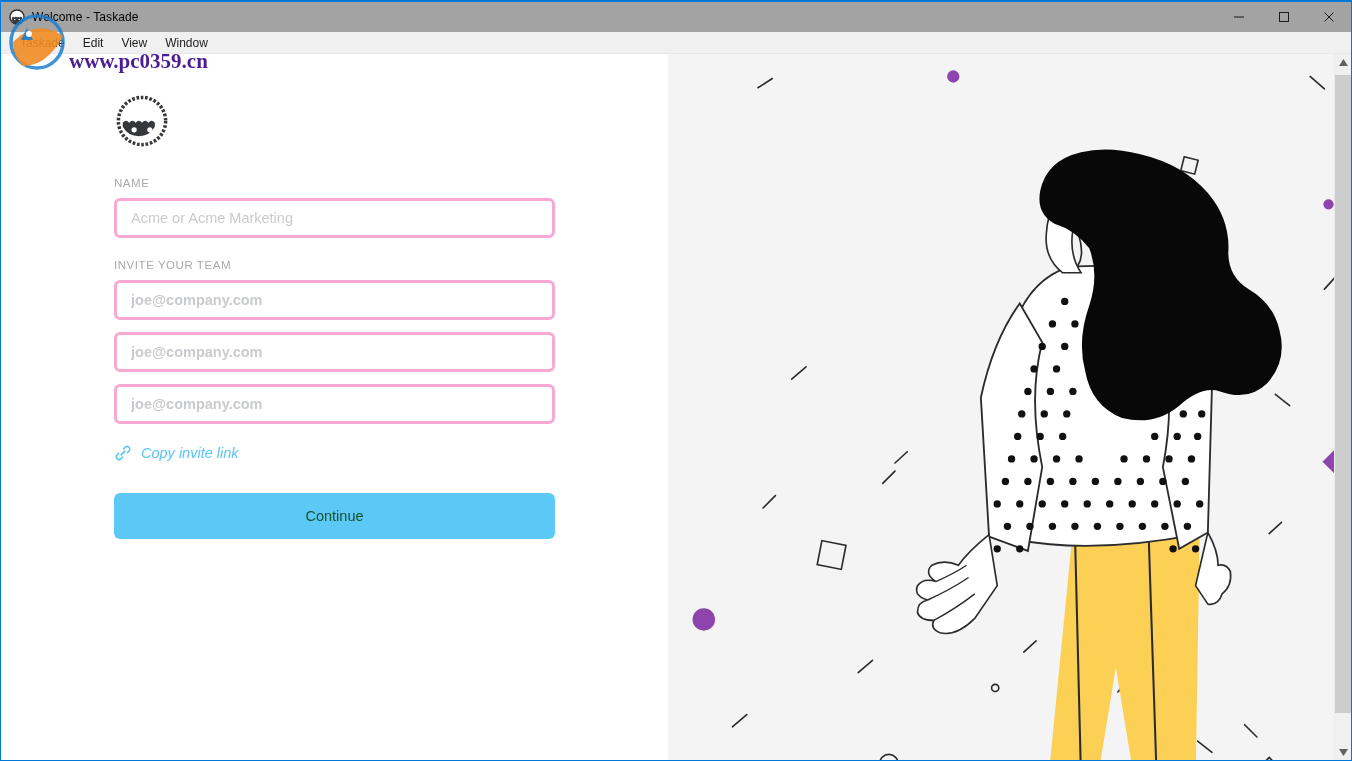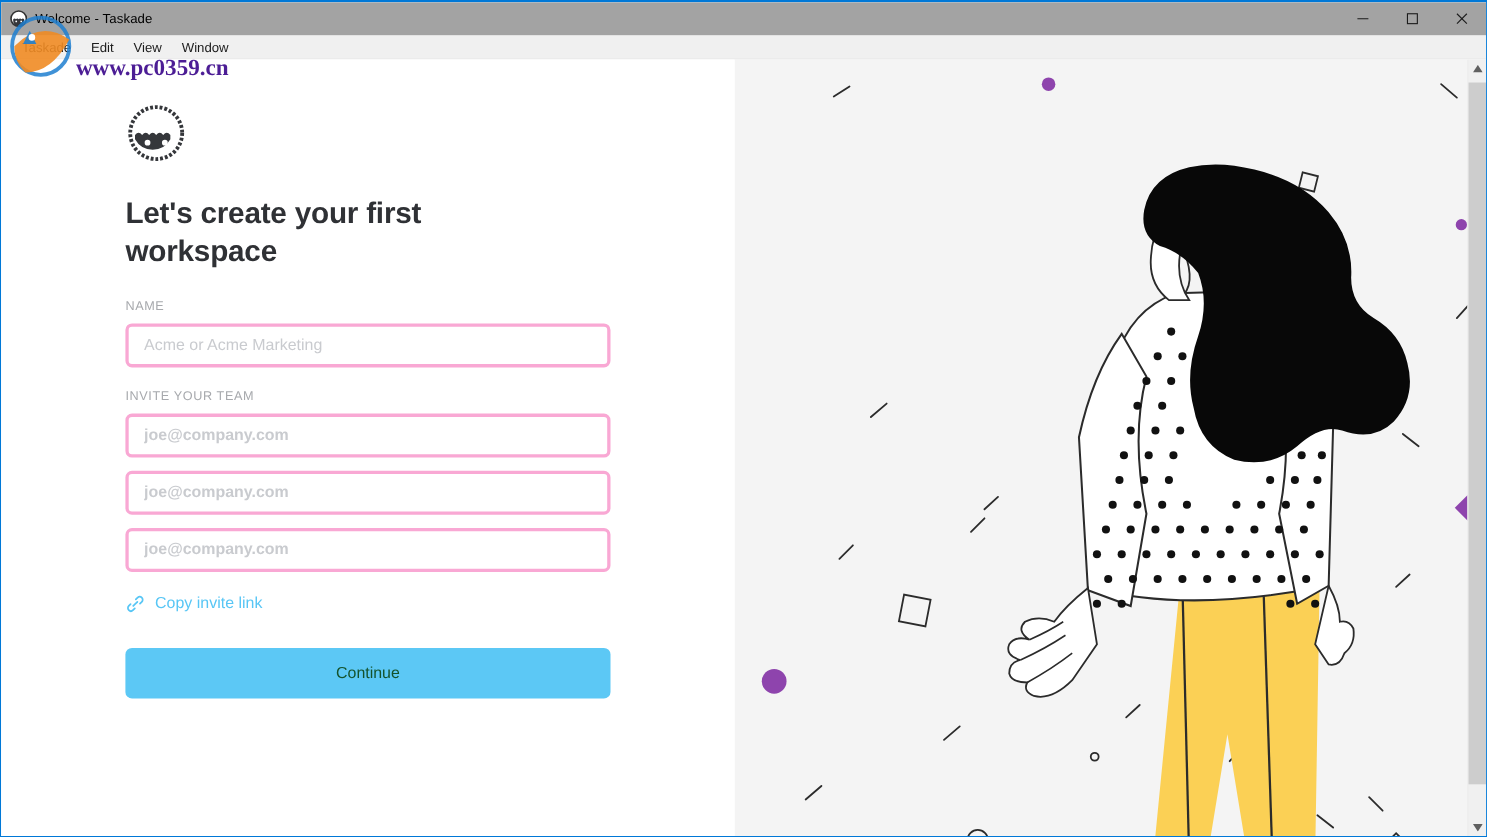--- a/index.html
+++ b/index.html
@@ -154,20 +154,21 @@
   }
 
   #invite-block .text-input { margin-bottom: 12px; font-weight: bold; }
   #invite-block .text-input:last-of-type { margin-bottom: 0; }
 
   #copy-link-row {
     display: flex;
     align-items: center;
     gap: 9px;
     margin-top: 20px;
+    font-style: italic;
   }
   #copy-link-row .link-icon { width: 18px; height: 18px; display: block; }
   #copy-link-label {
     font-size: 14.5px;
     color: #58c6f5;
   }
 
   #continue-button {
     margin-top: 31px;
     width: 441px;
@@ -292,21 +293,20 @@
 
         <div id="brand-logo">
           <svg viewBox="0 0 64 64" width="56" height="56">
             <circle cx="32" cy="32" r="27" fill="#ffffff" stroke="#35373b" stroke-width="4" stroke-dasharray="3 2"></circle>
             <path d="M10 34 q3.7 -4.6 7.4 0 q3.7 -4.6 7.3 0 q3.7 -4.6 7.3 0 q3.7 -4.6 7.3 0 q3.7 -4.6 7.4 0 l0 4.5 a21 21 0 0 1 -36.7 0 z" fill="#35373b"></path>
             <circle cx="23" cy="42" r="3" fill="#ffffff"></circle>
             <circle cx="41" cy="42" r="3" fill="#ffffff"></circle>
           </svg>
         </div>
 
-        <h1 id="headline">Let's create your first workspace</h1>
 
         <div id="name-block">
           <div class="field-label">NAME</div>
           <input class="text-input" type="text" placeholder="Acme or Acme Marketing" style="">
         </div>
 
 
         <div id="invite-block">
           <div class="field-label">INVITE YOUR TEAM</div>
           <input class="text-input" type="text" placeholder="joe@company.com" style="">

